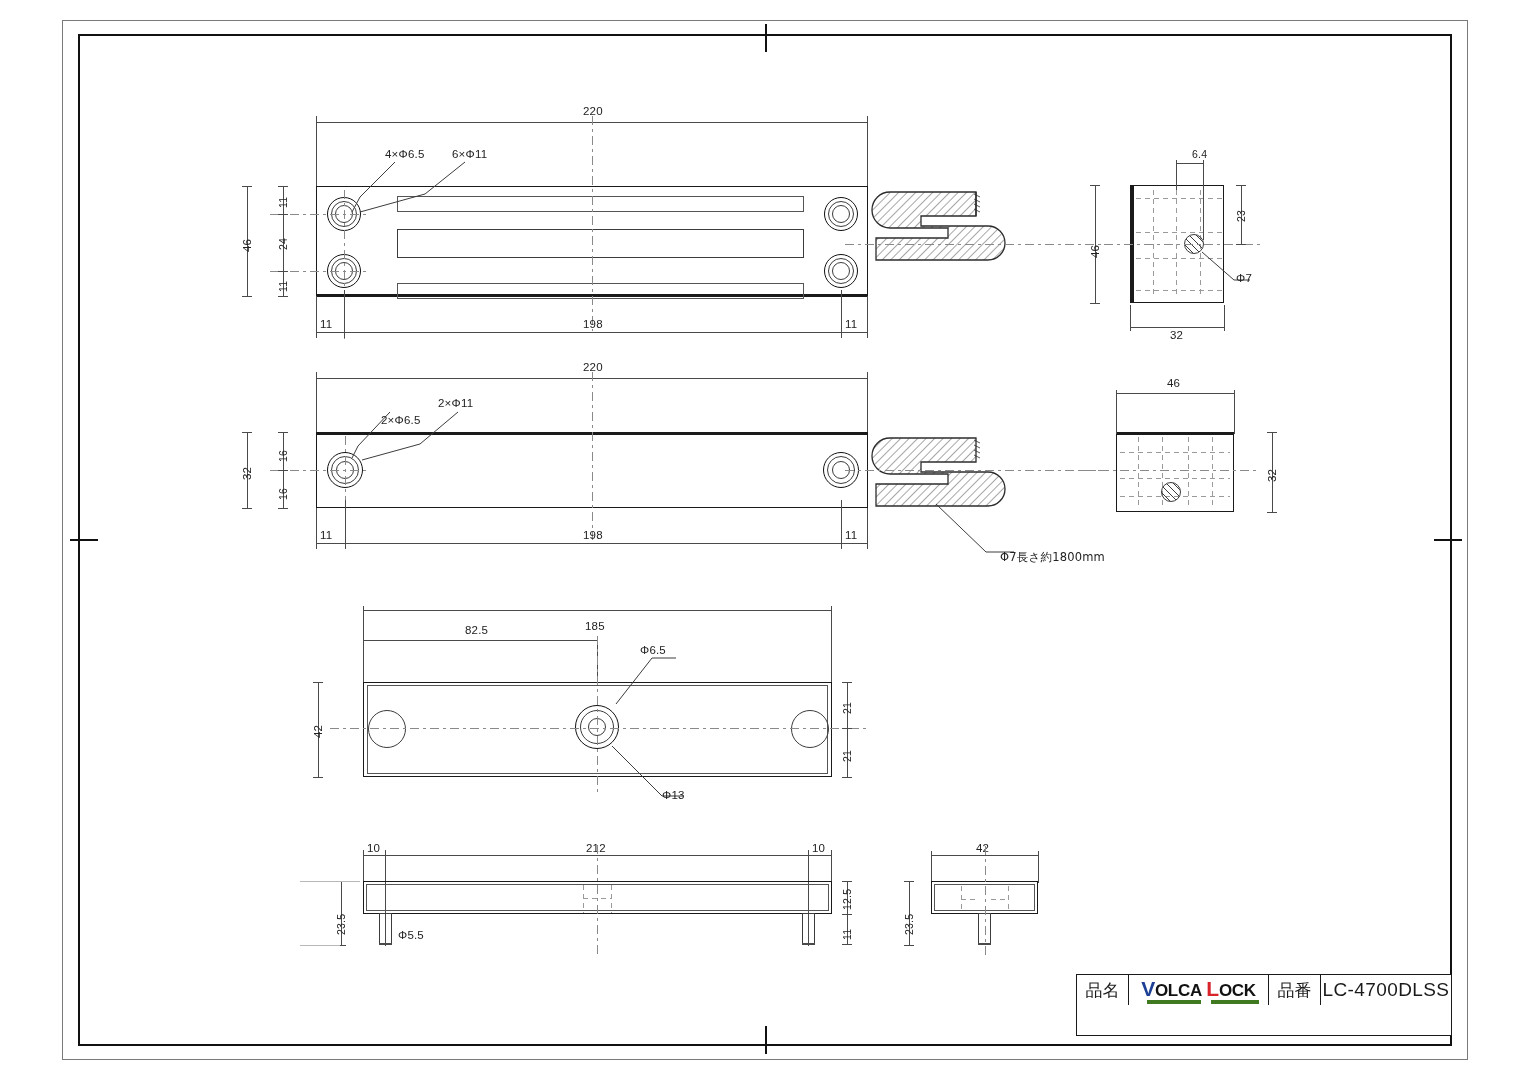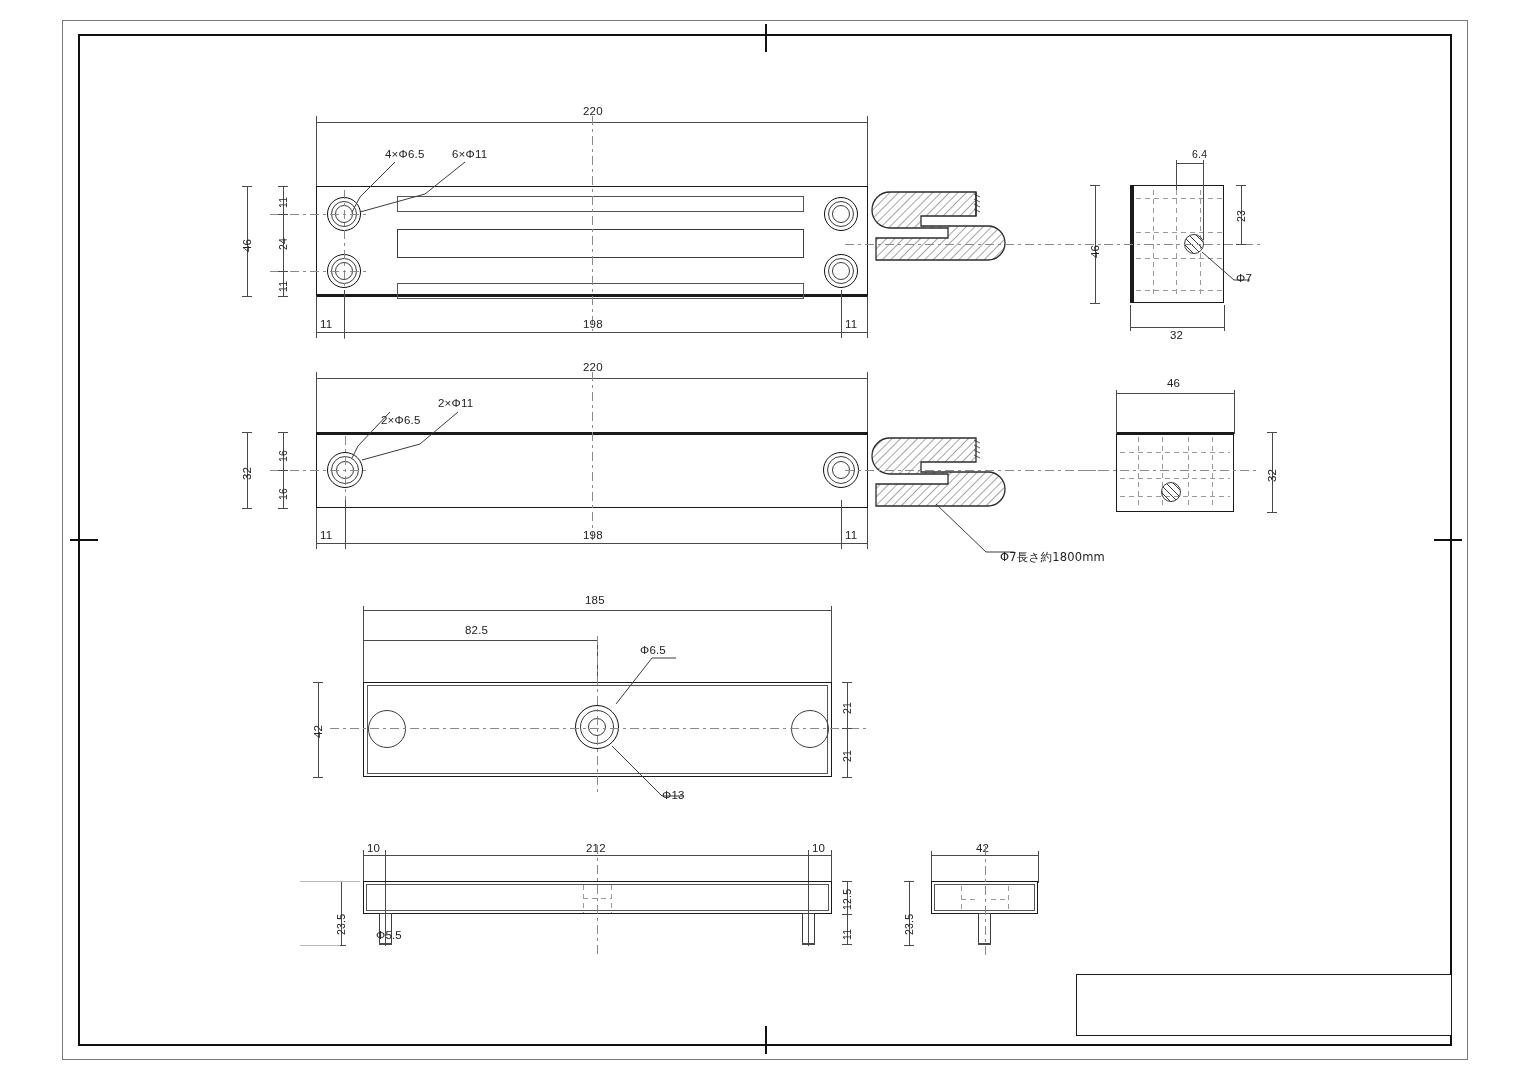--- a/index.html
+++ b/index.html
@@ -435,21 +435,21 @@
     <div class="ln" style="left:1267px; top:432px; width:10px; height:1px;"></div>
     <div class="ln" style="left:1267px; top:512px; width:10px; height:1px;"></div>
     <div class="dim v" style="left:1266px; top:482px;">32</div>
   </div>
 
   <div class="dwg">
 
     <div class="ln" style="left:363px; top:610px; width:469px; height:1px;"></div>
     <div class="ln" style="left:363px; top:606px; width:1px; height:76px;"></div>
     <div class="ln" style="left:831px; top:606px; width:1px; height:76px;"></div>
-    <div class="dim" style="left:585px; top:594px;">185</div>
+    <div class="dim" style="left:585px; top:620px;">185</div>
 
     <div class="ln" style="left:363px; top:640px; width:234px; height:1px;"></div>
     <div class="ln" style="left:597px; top:636px; width:1px; height:48px;"></div>
     <div class="dim" style="left:465px; top:624px;">82.5</div>
 
     <div class="rect heavy" style="left:363px; top:682px; width:469px; height:95px;"></div>
     <div class="rect thin" style="left:367px; top:685px; width:461px; height:89px;"></div>
 
     <div class="circ" style="left:368px; top:710px; width:38px; height:38px;"></div>
 
@@ -504,21 +504,21 @@
     <div class="hidden-v" style="left:611px; top:885px; height:28px;"></div>
     <div class="hidden-h" style="left:583px; top:898px; width:28px;"></div>
 
     <div class="rect" style="left:379px; top:913px; width:13px; height:32px;"></div>
     <div class="ln" style="left:379px; top:943px; width:13px; height:1.5px;"></div>
     <div class="rect" style="left:802px; top:913px; width:13px; height:32px;"></div>
     <div class="ln" style="left:802px; top:943px; width:13px; height:1.5px;"></div>
 
     <div class="center-v" style="left:597px; top:845px; height:112px;"></div>
 
-    <div class="dim" style="left:376px; top:929px;">Φ5.5</div>
+    <div class="dim" style="left:398px; top:929px;">Φ5.5</div>
 
     <div class="ln" style="left:847px; top:881px; width:1px; height:33px;"></div>
     <div class="ln" style="left:842px; top:881px; width:10px; height:1px;"></div>
     <div class="ln" style="left:842px; top:914px; width:10px; height:1px;"></div>
     <div class="dim v small" style="left:841px; top:910px;">12.5</div>
 
     <div class="ln" style="left:847px; top:914px; width:1px; height:31px;"></div>
     <div class="ln" style="left:842px; top:944px; width:10px; height:1px;"></div>
     <div class="dim v small" style="left:841px; top:940px;">11</div>
 
@@ -552,15 +552,27 @@
     <div class="center-v" style="left:985px; top:846px; height:112px;"></div>
 
     <div class="ln" style="left:909px; top:881px; width:1px; height:64px;"></div>
     <div class="ln" style="left:904px; top:881px; width:10px; height:1px;"></div>
     <div class="ln" style="left:904px; top:945px; width:10px; height:1px;"></div>
     <div class="dim v small" style="left:903px; top:935px;">23.5</div>
   </div>
 
 
   <div id="titleblock">
+    <div id="tb-row2">
+      <div class="tb-cell" id="tb-label-name">品名</div>
+      <div class="tb-cell" id="tb-logo-cell">
+        <span id="logo">
+          <span class="cap-v">V</span><span class="rest">OLCA</span>&nbsp;<span class="cap-l">L</span><span class="rest">OCK</span>
+          <span class="bar b1"></span>
+          <span class="bar b2"></span>
+        </span>
+      </div>
+      <div class="tb-cell" id="tb-label-no">品番</div>
+      <div class="tb-cell" id="tb-partno">LC-4700DLSS</div>
+    </div>
   </div>
 
 </div>
 
 </body></html>

